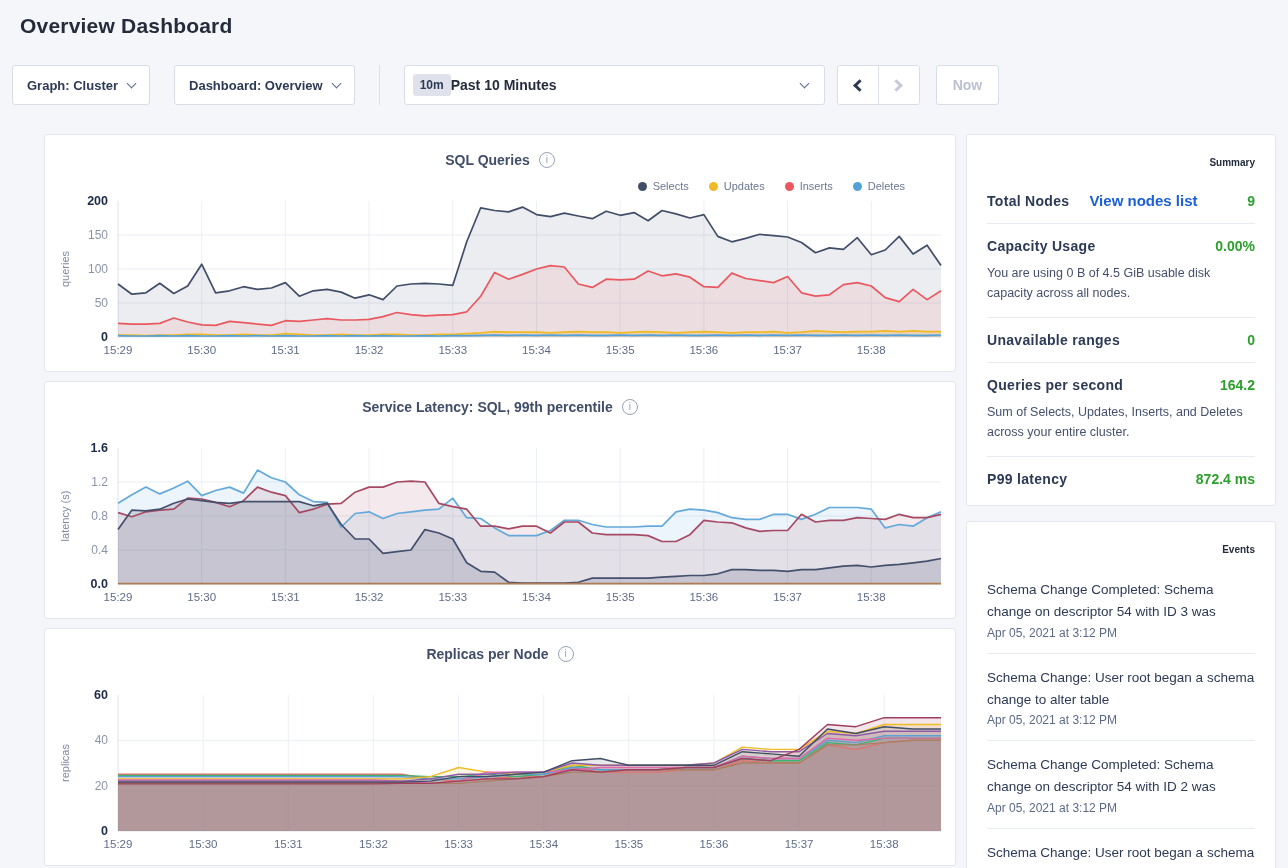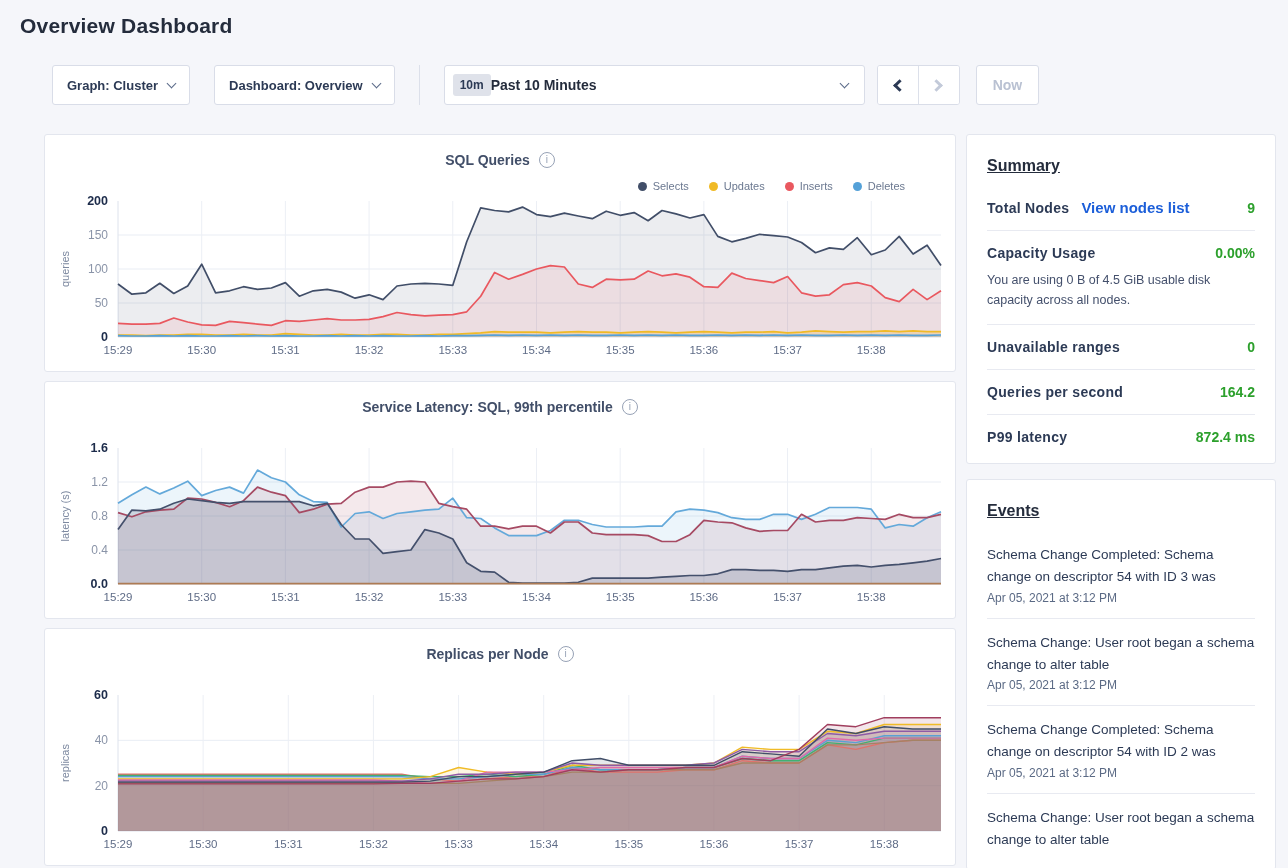--- a/index.html
+++ b/index.html
@@ -12,21 +12,20 @@
   }
   .page-title { font-size:21px; font-weight:600; color:#242c3c; margin:14px 0 0 20px; letter-spacing:.2px; }
 
   
   .toolbar { display:flex; align-items:center; margin:27px 12px 0 12px; height:40px; }
   .btn {
     background:#fff; border:1px solid #d9dde8; border-radius:3px; height:40px;
     display:inline-flex; align-items:center; gap:10px; padding:0 14px;
     font-size:13px; font-weight:700; color:#2c3a55; cursor:pointer;
     font-family:"Liberation Sans", sans-serif;
-    margin-left:40px;
   }
   .btn + .btn { margin-left:24px; }
   .chev-down { width:7px; height:7px; border-right:1.6px solid #5a6a88; border-bottom:1.6px solid #5a6a88; transform:rotate(45deg); margin-top:-4px; }
   .tool-divider { width:1px; height:40px; background:#dce0ea; margin:0 24px; }
   .time-picker {
     width:421px; height:40px; background:#fff; border:1px solid #d9dde8; border-radius:3px;
     display:flex; align-items:center; padding:0 16px 0 8px; cursor:pointer;
   }
   .tw-badge { background:#dfe2ea; color:#2c3a55; font-size:12px; font-weight:700; border-radius:3px; padding:4px 7px; }
   .tw-label { font-size:14px; font-weight:700; color:#242c3c; margin-left:0; }
@@ -55,22 +54,22 @@
     color:#97a2b6; font-size:10px; line-height:14px; text-align:center; flex:0 0 auto;
   }
   .legend { position:absolute; top:45px; right:50px; display:flex; gap:20px; }
   .legend-item { display:flex; align-items:center; gap:6px; font-size:11px; color:#6b7890; cursor:pointer; }
   .legend-dot { width:9px; height:9px; border-radius:50%; }
   .chart-plot { margin-top:10px; }
   .chart-plot svg { display:block; }
 
   
   .panel { padding:18px 20px; }
-  .panel-title { font-size:16px; font-weight:700; color:#242c3c; text-align:left; margin:4px 0 24px 0;text-decoration:underline; }
-  .sum-row { display:flex; align-items:baseline; }
+  .panel-title { font-size:10px; font-weight:700; color:#242c3c; text-align:right; margin:4px 0 24px 0; }
+  .sum-row { display:flex; align-items:baseline;gap:8px; }
   .sum-label { font-size:14px; font-weight:700; color:#2c3a55; letter-spacing:.3px; }
   .sum-link { font-size:15px; font-weight:700; color:#1b5ed9; margin-left:12px; text-decoration:none; cursor:pointer; }
   .sum-value { font-size:14px; font-weight:700; color:#2ca02c; margin-left:auto; }
   .sum-note { font-size:12.5px; color:#44506c; line-height:1.6; margin-top:9px; font-weight:400; }
   .divider { height:1px; background:#e8eaf1; margin:14px 0; }
   .event-msg { font-size:13.5px; color:#2c3a55; line-height:1.62; }
   .event-date { font-size:12px; color:#5b6a85; margin-top:3px; }
   .event-div { height:1px; background:#e8eaf1; margin:13px 0; }
 </style>
 </head>
@@ -305,20 +304,21 @@
       <div class="sum-row">
         <span class="sum-label">Unavailable ranges</span>
         <span class="sum-value">0</span>
       </div>
       <div class="divider"></div>
 
       <div class="sum-row">
         <span class="sum-label">Queries per second</span>
         <span class="sum-value">164.2</span>
       </div>
+      <div class="sum-note">Sum of Selects, Updates, Inserts, and Deletes across your entire cluster.</div>
       <div class="divider"></div>
 
       <div class="sum-row">
         <span class="sum-label">P99 latency</span>
         <span class="sum-value">872.4 ms</span>
       </div>
     </section>
 
     <section class="card panel">
       <h2 class="panel-title">Events</h2>

